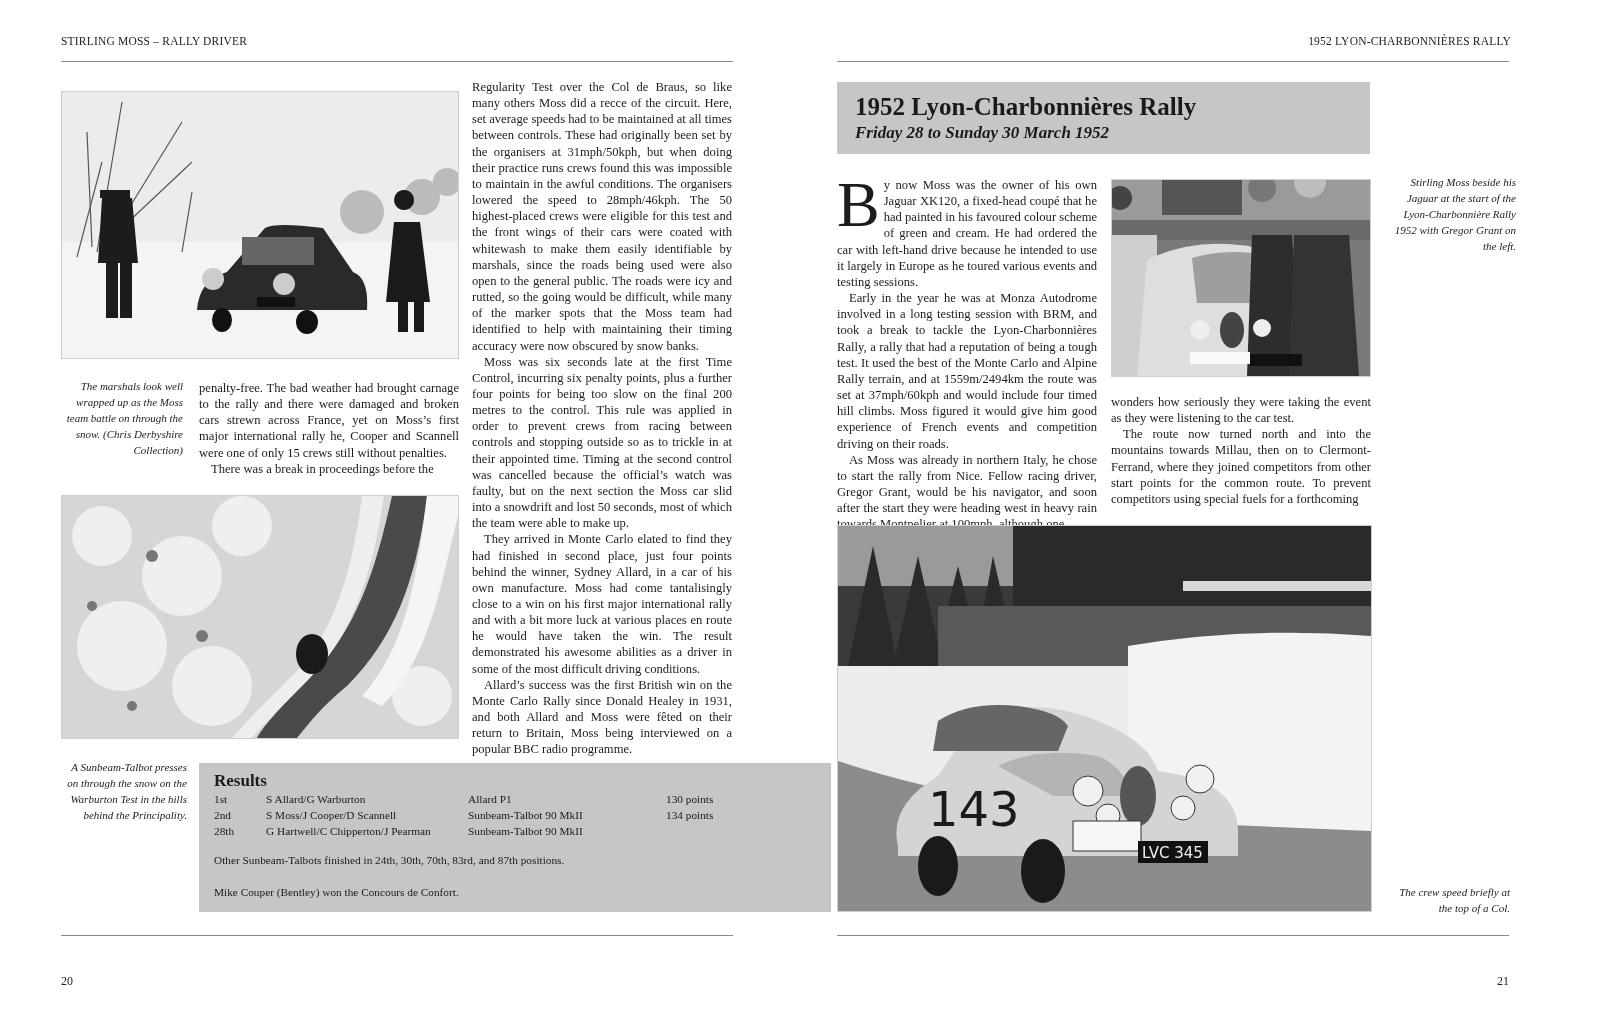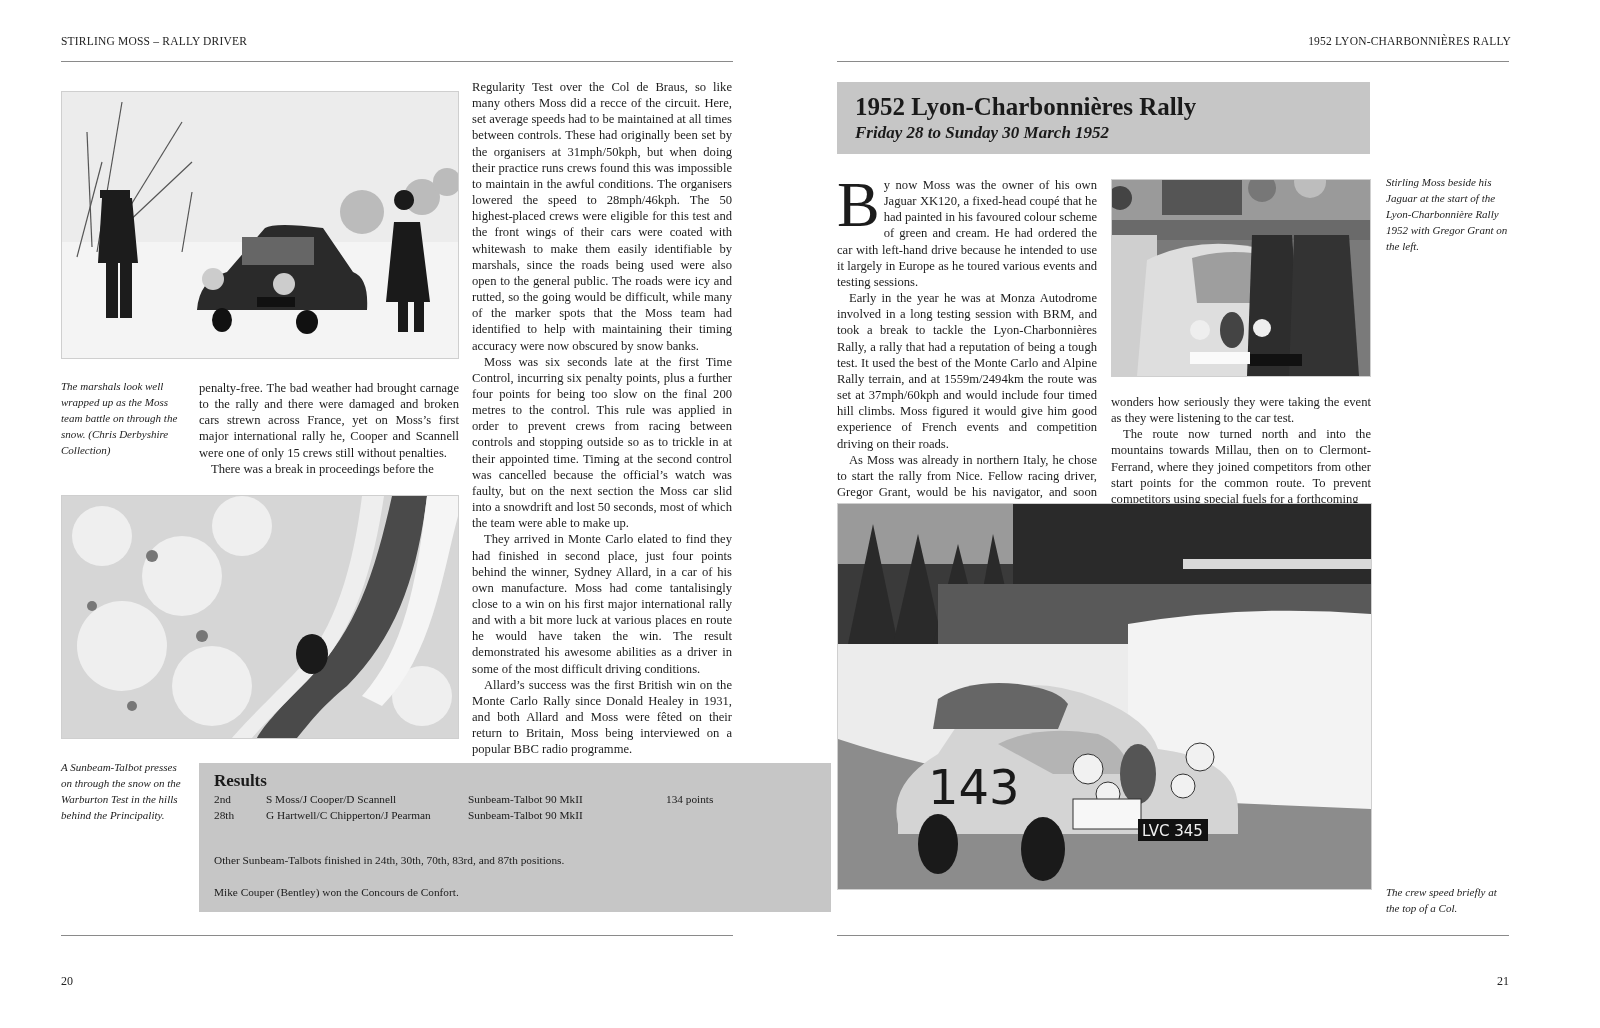--- a/index.html
+++ b/index.html
@@ -5,21 +5,21 @@
   html, body { margin:0; padding:0; background:#ffffff; }
   body { width:1600px; height:1028px; position:relative; overflow:hidden;
          font-family:"Liberation Serif", "DejaVu Serif", serif; color:#1a1a1a; }
   .abs { position:absolute; }
   .running-head { font-size:11.5px; letter-spacing:0.2px; color:#222; top:35px; }
   .rule { position:absolute; height:1px; background:#8a8a8a; }
   .folio { font-size:12px; top:974px; color:#222; }
   .body-col { font-size:12.6px; line-height:16.15px; text-align:justify; color:#1c1c1c; hyphens:auto; }
   .body-col p { margin:0; text-indent:0; }
   .body-col p.ind { text-indent:12px; }
-  .caption { font-style:italic; font-size:11px; line-height:16px; color:#222; }
+  .caption { font-style:italic; font-size:11px; line-height:16px; color:#222;text-align:right; }
   .photo { position:absolute; overflow:hidden; border:1px solid #cfcfcf; }
   .photo svg { width:100%; height:100%; display:block; }
   .results-box { background:#c6c6c6; }
   .results-title { font-weight:bold; font-size:17px; line-height:20px; }
   .results-row { display:flex; font-size:11.3px; line-height:16px; }
   .results-row span { display:block; }
   .c1 { width:52px; } .c2 { width:202px; } .c3 { width:198px; } .c4 { width:80px; }
   .results-note { font-size:11.3px; line-height:16px; }
   .title-box { background:#c6c6c6; }
   .article-title { font-weight:bold; font-size:25px; line-height:28px; }
@@ -98,20 +98,26 @@
   <p>Regularity Test over the Col de Braus, so like many others Moss did a recce of the circuit. Here, set average speeds had to be maintained at all times between controls. These had originally been set by the organisers at 31mph/50kph, but when doing their practice runs crews found this was impossible to maintain in the awful conditions. The organisers lowered the speed to 28mph/46kph. The 50 highest-placed crews were eligible for this test and the front wings of their cars were coated with whitewash to make them easily identifiable by marshals, since the roads being used were also open to the general public. The roads were icy and rutted, so the going would be difficult, while many of the marker spots that the Moss team had identified to help with maintaining their timing accuracy were now obscured by snow banks.</p>
   <p class="ind">Moss was six seconds late at the first Time Control, incurring six penalty points, plus a further four points for being too slow on the final 200 metres to the control. This rule was applied in order to prevent crews from racing between controls and stopping outside so as to trickle in at their appointed time. Timing at the second control was cancelled because the official’s watch was faulty, but on the next section the Moss car slid into a snowdrift and lost 50 seconds, most of which the team were able to make up.</p>
   <p class="ind">They arrived in Monte Carlo elated to find they had finished in second place, just four points behind the winner, Sydney Allard, in a car of his own manufacture. Moss had come tantalisingly close to a win on his first major international rally and with a bit more luck at various places en route he would have taken the win. The result demonstrated his awesome abilities as a driver in some of the most difficult driving conditions.</p>
   <p class="ind">Allard’s success was the first British win on the Monte Carlo Rally since Donald Healey in 1931, and both Allard and Moss were fêted on their return to Britain, Moss being interviewed on a popular BBC radio programme.</p>
 </div>
 
 <div class="abs results-box" style="left:199px; top:763px; width:632px; height:149px;">
   <div class="abs results-title" style="left:15px; top:8px;">Results</div>
   <div class="abs" style="left:15px; top:28px;">
     <div class="results-row">
+      <span class="c1">1st</span>
+      <span class="c2">S Allard/G Warburton</span>
+      <span class="c3">Allard P1</span>
+      <span class="c4">130 points</span>
+    </div>
+    <div class="results-row">
       <span class="c1">2nd</span>
       <span class="c2">S Moss/J Cooper/D Scannell</span>
       <span class="c3">Sunbeam-Talbot 90 MkII</span>
       <span class="c4">134 points</span>
     </div>
     <div class="results-row">
       <span class="c1">28th</span>
       <span class="c2">G Hartwell/C Chipperton/J Pearman</span>
       <span class="c3">Sunbeam-Talbot 90 MkII</span>
       <span class="c4"></span>
@@ -160,21 +166,21 @@
   </svg>
 </div>
 
 <div class="abs caption" style="left:1386px; top:174px; width:130px;">Stirling Moss beside his Jaguar at the start of the Lyon-Charbonnière Rally 1952 with Gregor Grant on the left.</div>
 
 <div class="abs body-col" style="left:1111px; top:394px; width:260px;">
   <p>wonders how seriously they were taking the event as they were listening to the car test.</p>
   <p class="ind">The route now turned north and into the mountains towards Millau, then on to Clermont-Ferrand, where they joined competitors from other start points for the common route. To prevent competitors using special fuels for a forthcoming</p>
 </div>
 
-<div class="photo" style="left:837px; top:503px; width:533px; height:385px; background:#fca5a5;">
+<div class="photo" style="left:837px; top:525px; width:533px; height:385px; background:#fca5a5;">
   <svg viewBox="0 0 533 385" preserveAspectRatio="none">
     <rect width="533" height="385" fill="#3a3a3a"></rect>
     <rect width="533" height="60" fill="#9a9a9a"></rect>
     <g fill="#2a2a2a">
       <polygon points="10,140 35,20 60,140"></polygon>
         <polygon points="55,140 80,30 105,140"></polygon>
       <polygon points="95,140 120,40 145,140"></polygon>
         <polygon points="135,140 155,30 180,140"></polygon>
       <rect x="175" y="0" width="358" height="140"></rect>
     </g>

